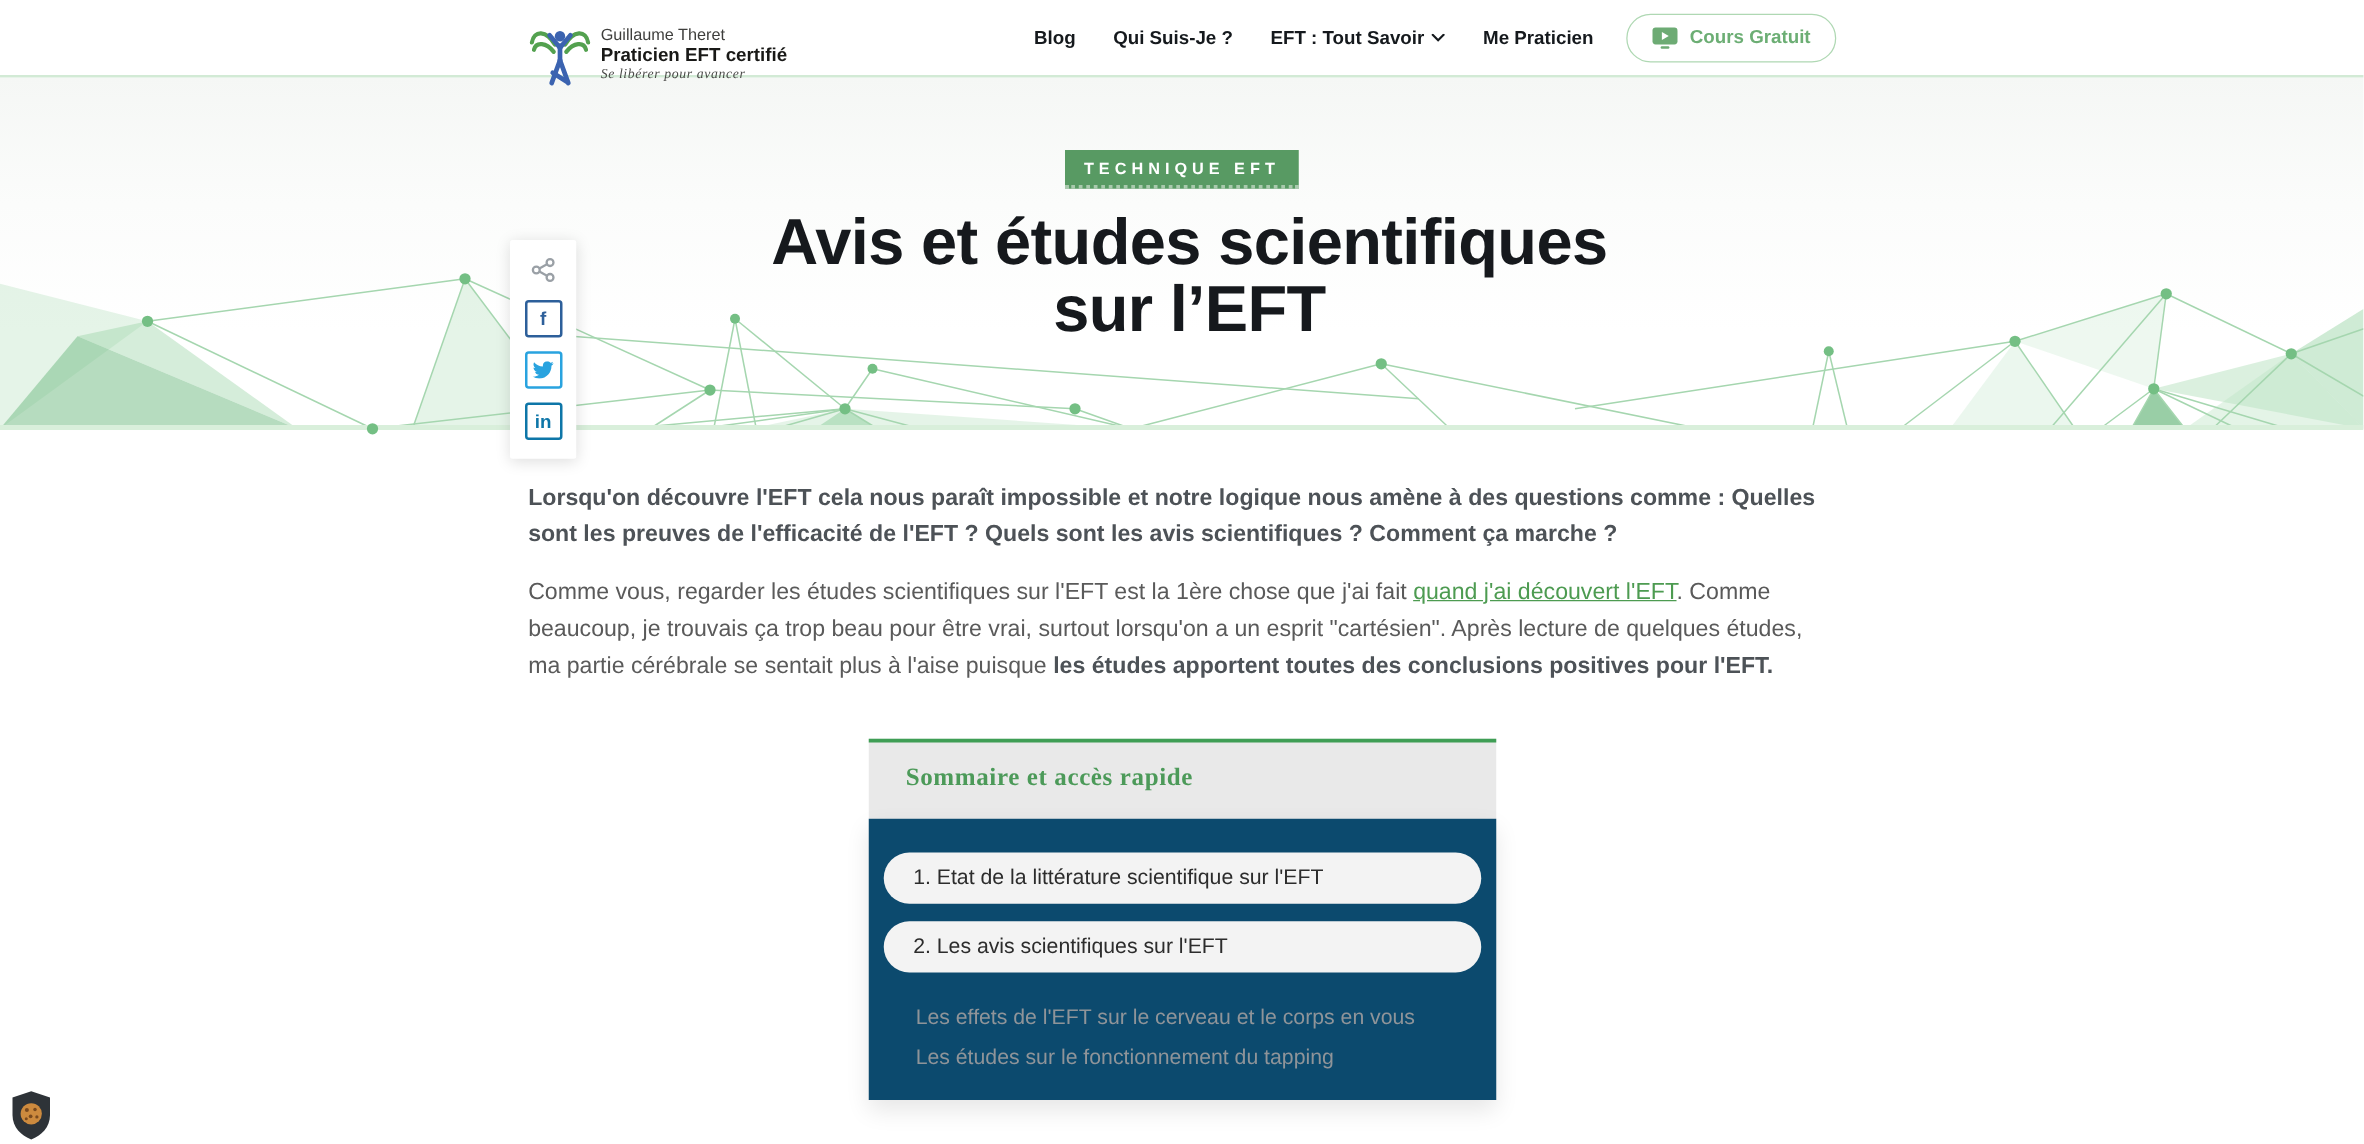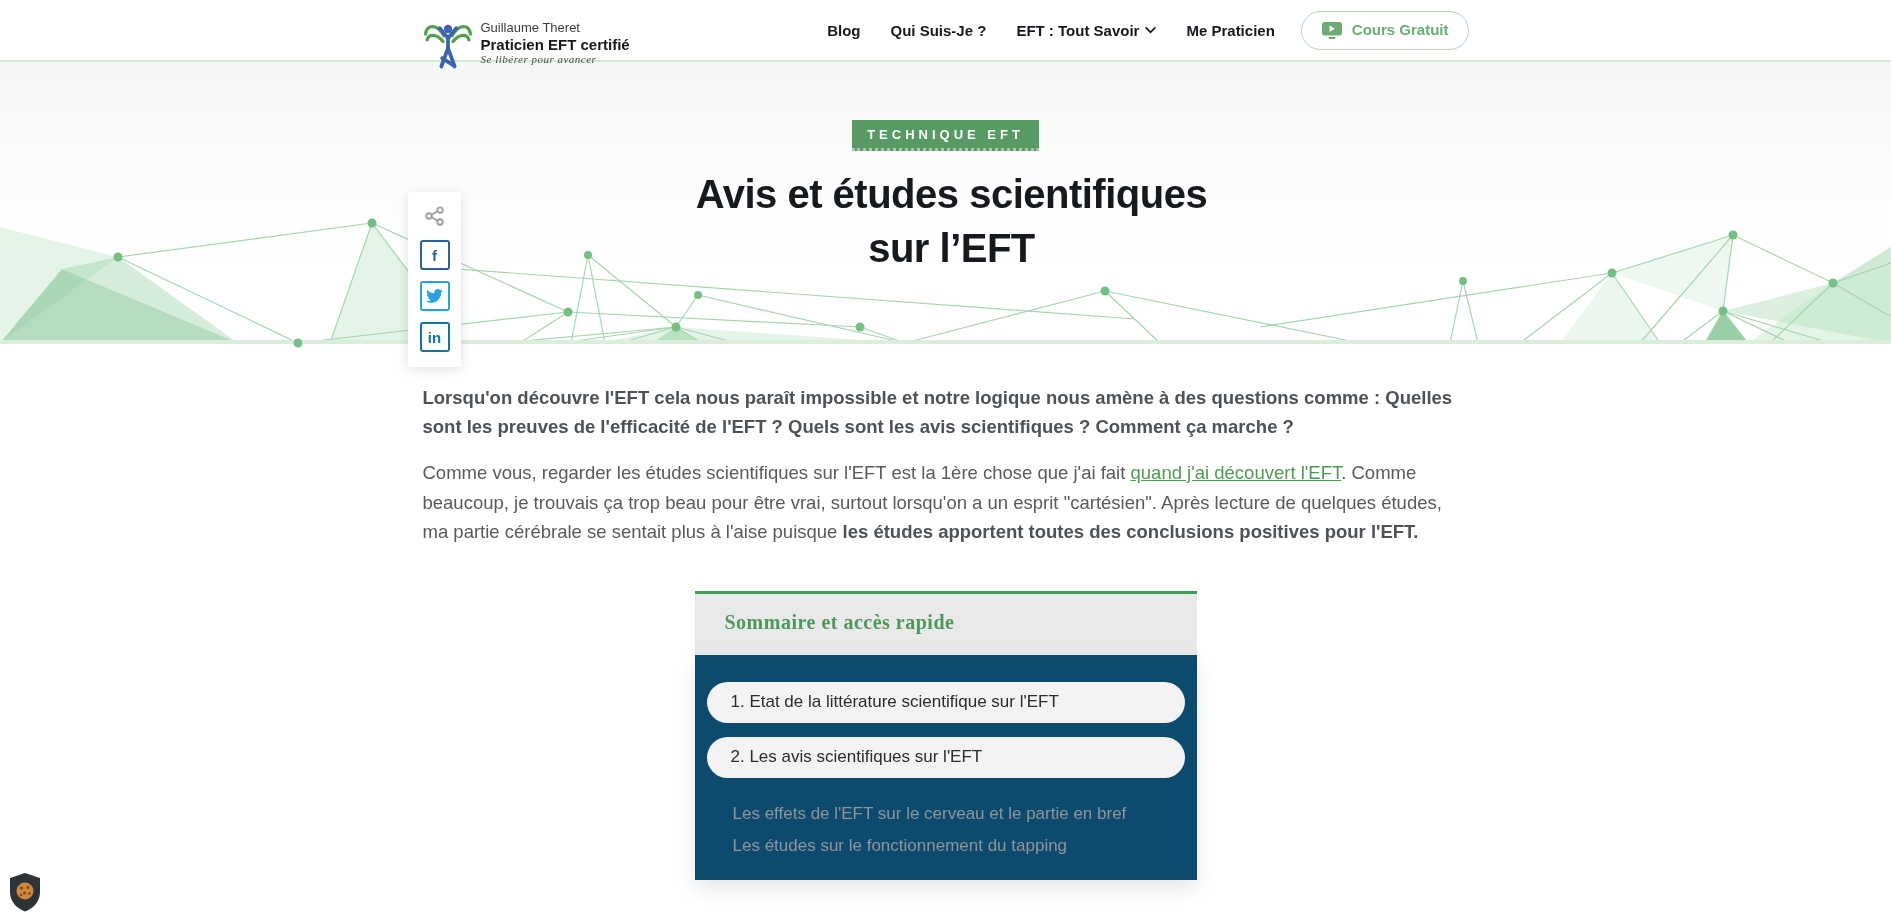--- a/index.html
+++ b/index.html
@@ -20,21 +20,21 @@
   .nav-link { font-size:15px; font-weight:bold; color:#15191d; text-decoration:none; display:flex; align-items:center; gap:6px; cursor:pointer;text-align:right; }
   .chevron-down { width:11px; height:7px; display:inline-block; }
   .cta-btn { margin-left:26px; display:flex; align-items:flex-start; gap:9px; border:1px solid #afd8b3; border-radius:22px; padding:9px 19px; background:#fff; cursor:pointer; text-decoration:none; }
   .cta-label { font-size:15px; font-weight:bold; color:#6cae74; }
 
   
   .hero { position:absolute; top:62px; left:0; width:100%; height:290px; background:linear-gradient(180deg,#f5f7f5 0%,#fbfcfb 35%,#ffffff 70%); overflow:hidden; }
   .plexus { position:absolute; left:0; bottom:0; width:1891px; height:145px; display:block; }
   .hero-content { position:relative; z-index:5; text-align:center; }
   .badge { display:inline-block; margin-top:58px; background:#589a63; color:#fff; font-size:13px; font-weight:bold; letter-spacing:4px; padding:7px 15px 6px; border-bottom:3px dotted #a9c9ad; text-decoration:none; cursor:pointer; }
-  .hero-title { margin-top:16px; font-size:40px; line-height:54px; font-weight:bold; color:#16191d; letter-spacing:-0.5px;padding-left:12px; }
+  .hero-title { margin-top:16px; font-size:52px; line-height:54px; font-weight:bold; color:#16191d; letter-spacing:-0.5px;padding-left:12px; }
 
   
   .share-card { position:absolute; left:408px; top:192px; width:53px; background:#fff; box-shadow:0 2px 12px rgba(0,0,0,.13); border-radius:2px; padding:13px 0 15px; display:flex; flex-direction:column; align-items:center; gap:11px; z-index:20; }
   .share-glyph { width:22px; height:22px; margin-bottom:2px; }
   .soc-btn { width:30px; height:30px; border-radius:3px; display:flex; align-items:center; justify-content:center; background:#fff; cursor:pointer; }
   .soc-fb { border:2px solid #2d5f9a; color:#2d5f9a; }
   .soc-tw { border:2px solid #29a3df; color:#29a3df; }
   .soc-in { border:2px solid #0e76a8; color:#0e76a8; }
   .soc-letter { font-weight:bold; font-size:15px; font-family:"Liberation Sans",sans-serif; }
 
@@ -222,21 +222,21 @@
     <p class="lead">Lorsqu'on découvre l'EFT cela nous paraît impossible et notre logique nous amène à des questions comme : Quelles sont les preuves de l'efficacité de l'EFT ? Quels sont les avis scientifiques ? Comment ça marche ?</p>
     <p class="body-p"><span>Comme vous, regarder les études scientifiques sur l'EFT est la 1ère chose que j'ai fait </span><a class="green-link">quand j'ai découvert l'EFT</a><span>. Comme beaucoup, je trouvais ça trop beau pour être vrai, surtout lorsqu'on a un esprit "cartésien". Après lecture de quelques études, ma partie cérébrale se sentait plus à l'aise puisque </span><strong>les études apportent toutes des conclusions positives pour l'EFT.</strong></p>
 
     <section class="toc">
       <div class="toc-header">
         <h2 class="toc-title">Sommaire et accès rapide</h2>
       </div>
       <div class="toc-body">
         <a class="toc-pill">1. Etat de la littérature scientifique sur l'EFT</a>
         <a class="toc-pill">2. Les avis scientifiques sur l'EFT</a>
-        <a class="toc-sub">Les effets de l'EFT sur le cerveau et le partie en bref</a>
+        <a class="toc-sub">Les effets de l'EFT sur le cerveau et le corps en vous</a>
         <a class="toc-sub">Les études sur le fonctionnement du tapping</a>
       </div>
     </section>
   </main>
 
   <div class="cookie-badge">
     <svg width="34" height="40" viewBox="0 0 34 40">
       <path d="M17 1 L32 6 V20 C32 30 25 36.5 17 39.5 C9 36.5 2 30 2 20 V6 Z" fill="#2e3338"></path>
       <circle cx="17" cy="19" r="8.5" fill="#cd8a3e"></circle>
       <circle cx="13.5" cy="16" r="1.6" fill="#7a4a1f"></circle>

